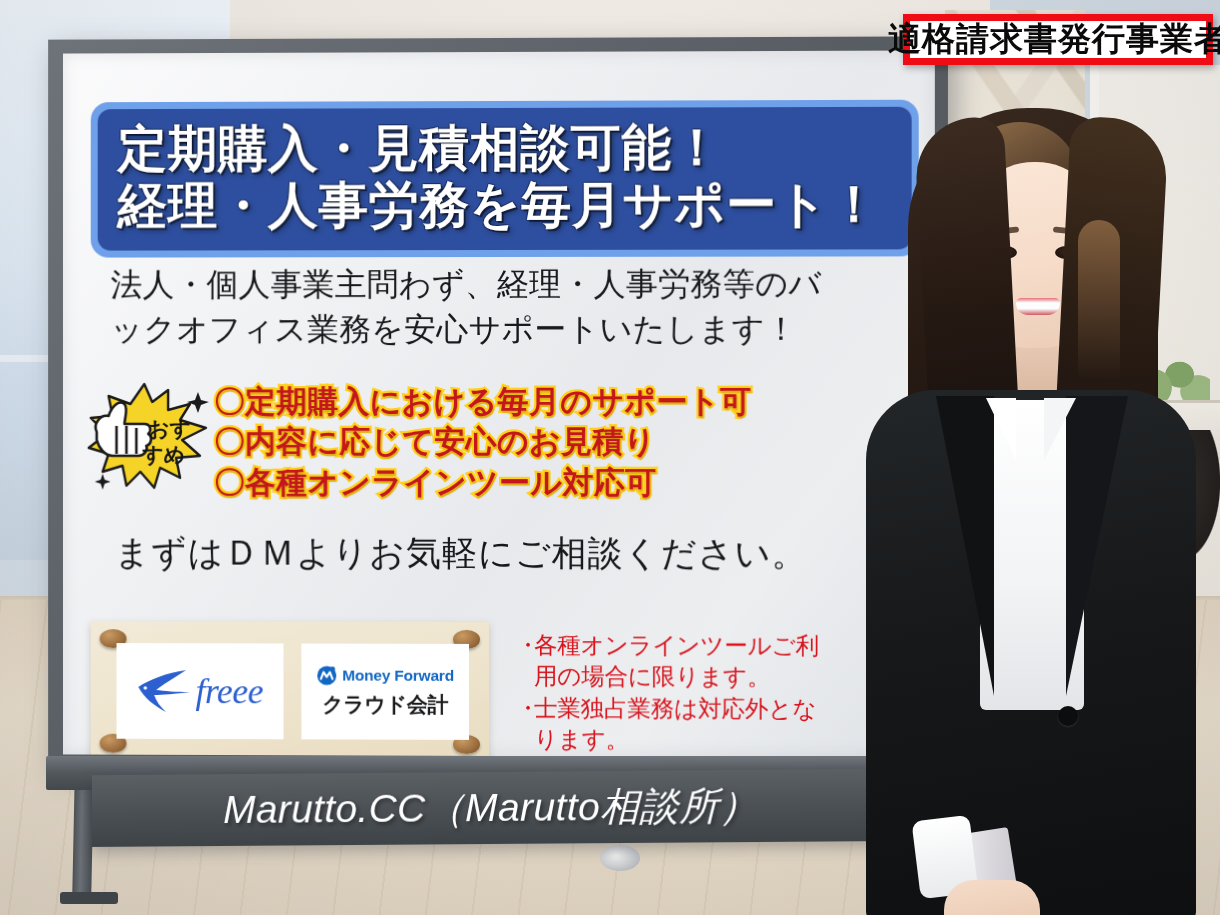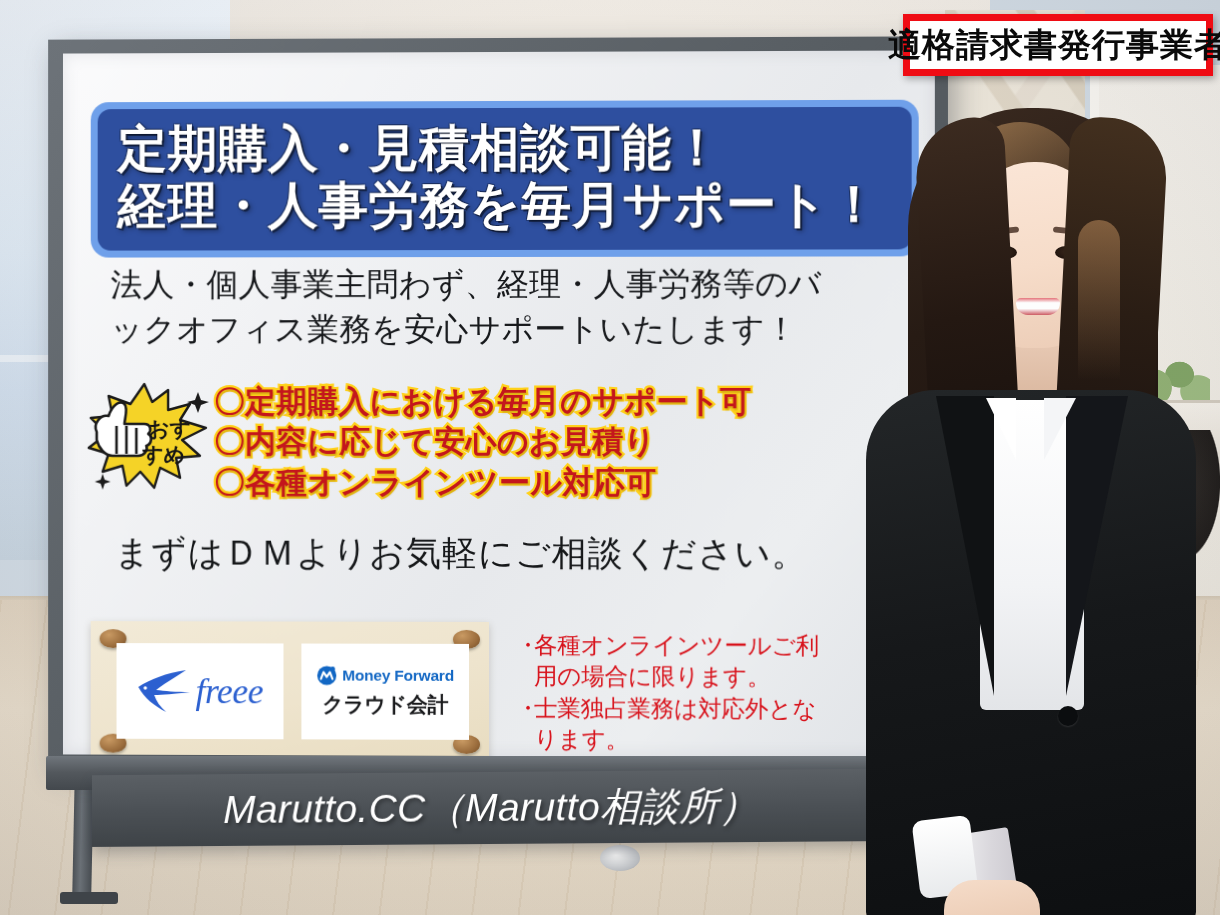--- a/index.html
+++ b/index.html
@@ -222,21 +222,21 @@
     position:absolute; left:455px; top:578px; width:340px;
     color:#d8121b; font-size:23.5px; font-weight:400; line-height:1.34;
     letter-spacing:-.2px;
   }
   .disclaim .d-item { display:flex; }
   .disclaim .d-dot  { width:18px; flex:none; }
   .disclaim .d-txt  { flex:1; }
 
   
   .invoice-badge {
-    position:absolute; left:903px; top:14px; width:310px; height:62px;
+    position:absolute; left:903px; top:14px; width:310px; height:51px;
     background:#fff; border:7px solid #ef0c14;
     display:flex; align-items:center; justify-content:center;
     box-shadow:2px 3px 7px rgba(0,0,0,.3); z-index:40;
   }
   .invoice-badge span {
     color:#0a0a0a; font-size:33px; font-weight:700; letter-spacing:1px; white-space:nowrap;
   }
 
   
   #person { position:absolute; left:840px; top:70px; width:380px; height:845px; z-index:30; }

